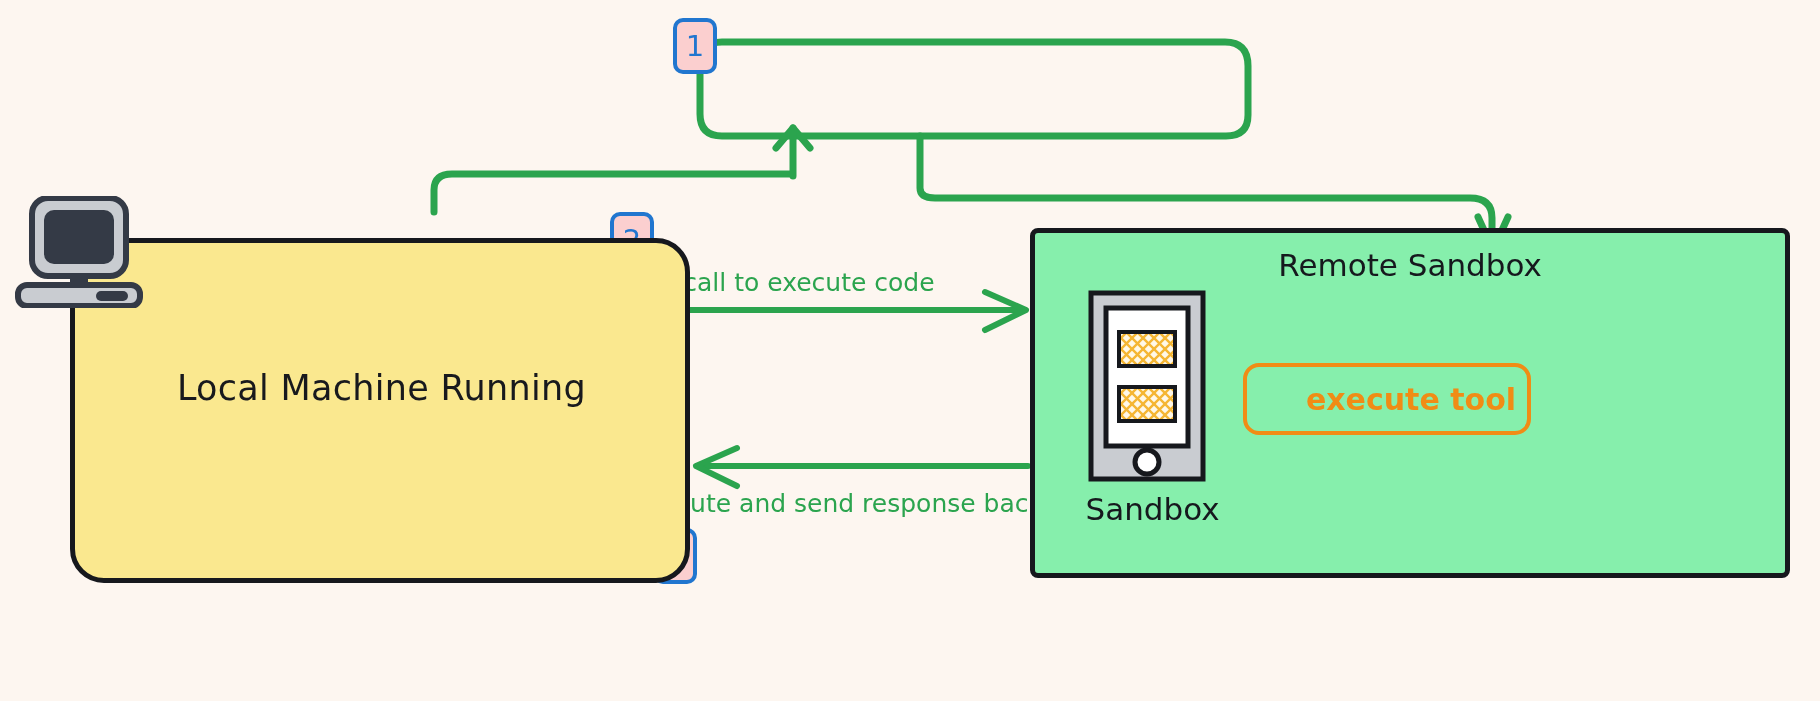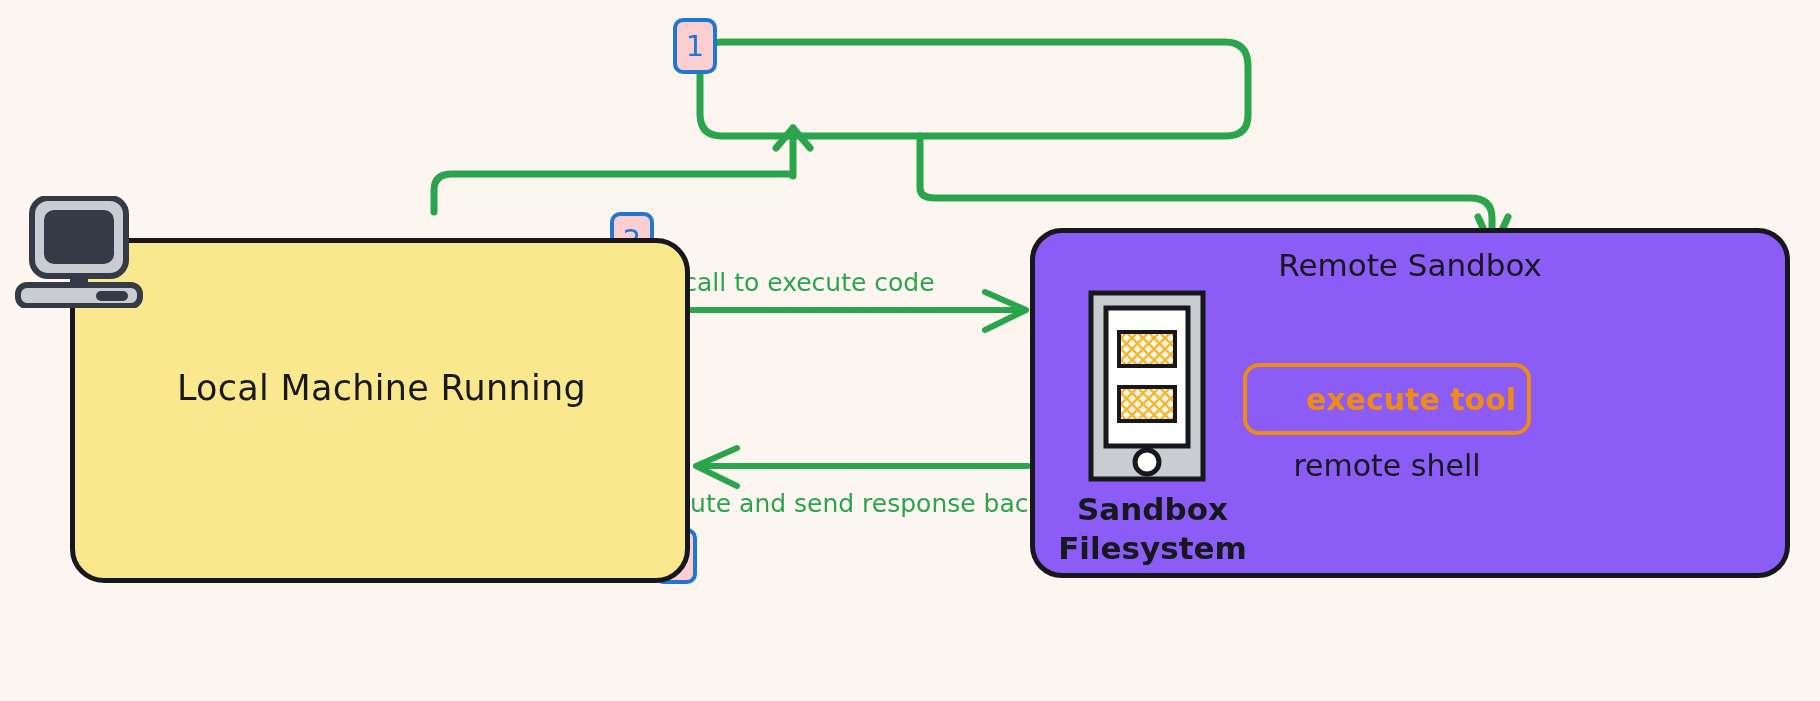--- a/index.html
+++ b/index.html
@@ -40,42 +40,41 @@
     letter-spacing: 0.3px;
   }
 
   
   #computer-icon { left: 14px; top: 196px; width: 130px; height: 112px; }
 
   
   #sandbox-box {
     left: 1030px; top: 228px;
     width: 760px; height: 350px;
-    background: #8b5cf6;
+    background: #86efac;
     border: 5px solid #16181d;
-    border-radius: 32px;
+    border-radius: 8px;
     box-sizing: border-box;
   }
   #sandbox-title {
     position: absolute;
     left: 0; right: 0; top: 14px;
     text-align: center;
     font-size: 31px;
     color: #16181d;
   }
 
   
   #fs-icon { left: 1088px; top: 290px; width: 118px; height: 192px; }
   #fs-caption {
     left: 1040px; top: 490px; width: 225px;
     text-align: center;
     font-size: 31px;
     line-height: 39px;
     color: #16181d;
-    font-weight: bold;
   }
 
   
   #execute-pill {
     left: 1243px; top: 363px;
     width: 288px; height: 72px;
     border: 4px solid #f08c15;
     border-radius: 16px;
     box-sizing: border-box;
     display: flex;
@@ -211,22 +210,20 @@
 
     <rect x="31" y="42" width="56" height="34" fill="url(#hatch)" stroke="#16181d" stroke-width="4"></rect>
 
     <rect x="31" y="97" width="56" height="34" fill="url(#hatch)" stroke="#16181d" stroke-width="4"></rect>
 
     <circle cx="59" cy="172" r="12" fill="#ffffff" stroke="#16181d" stroke-width="5"></circle>
   </svg>
 
   <div class="abs" id="fs-caption">
     <div>Sandbox</div>
-    <div>Filesystem</div>
   </div>
 
   <div class="abs" id="execute-pill">
     <span>execute tool</span>
   </div>
 
-  <div class="abs" id="remote-shell-label">remote shell</div>
 
 </div>
 
 </body></html>

